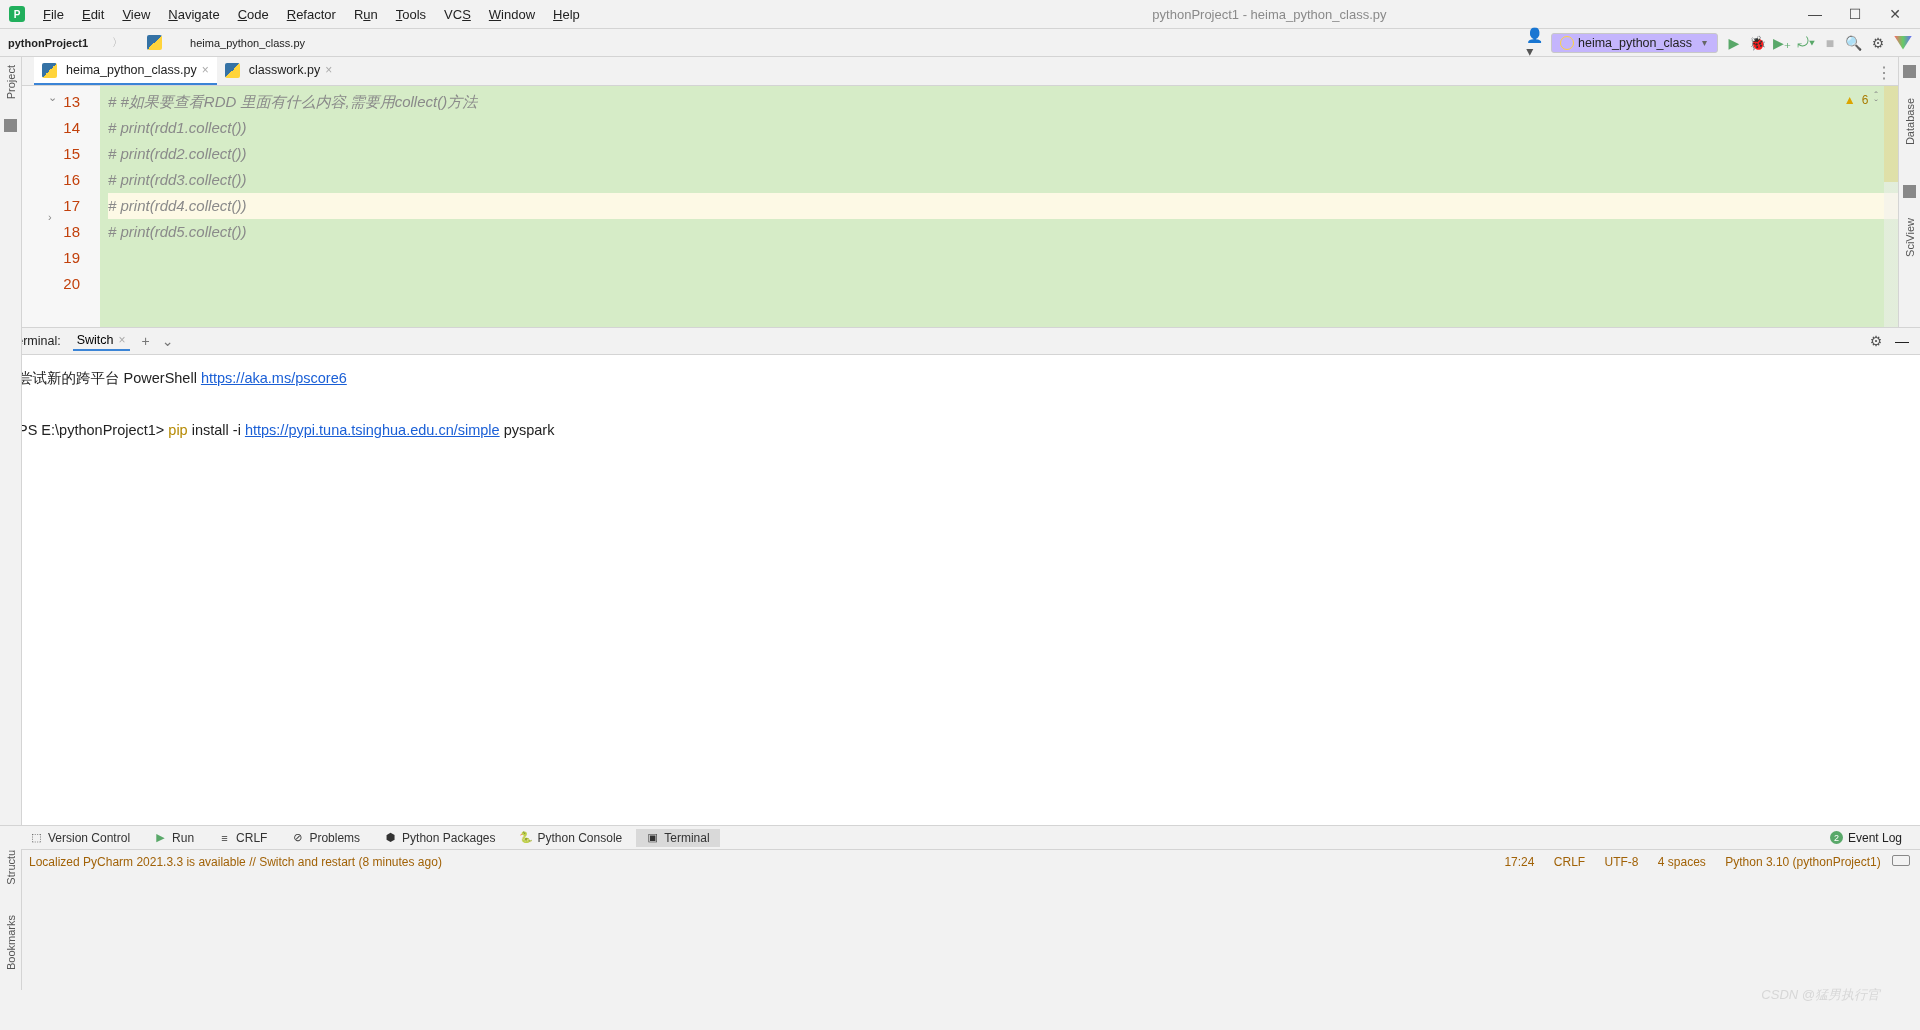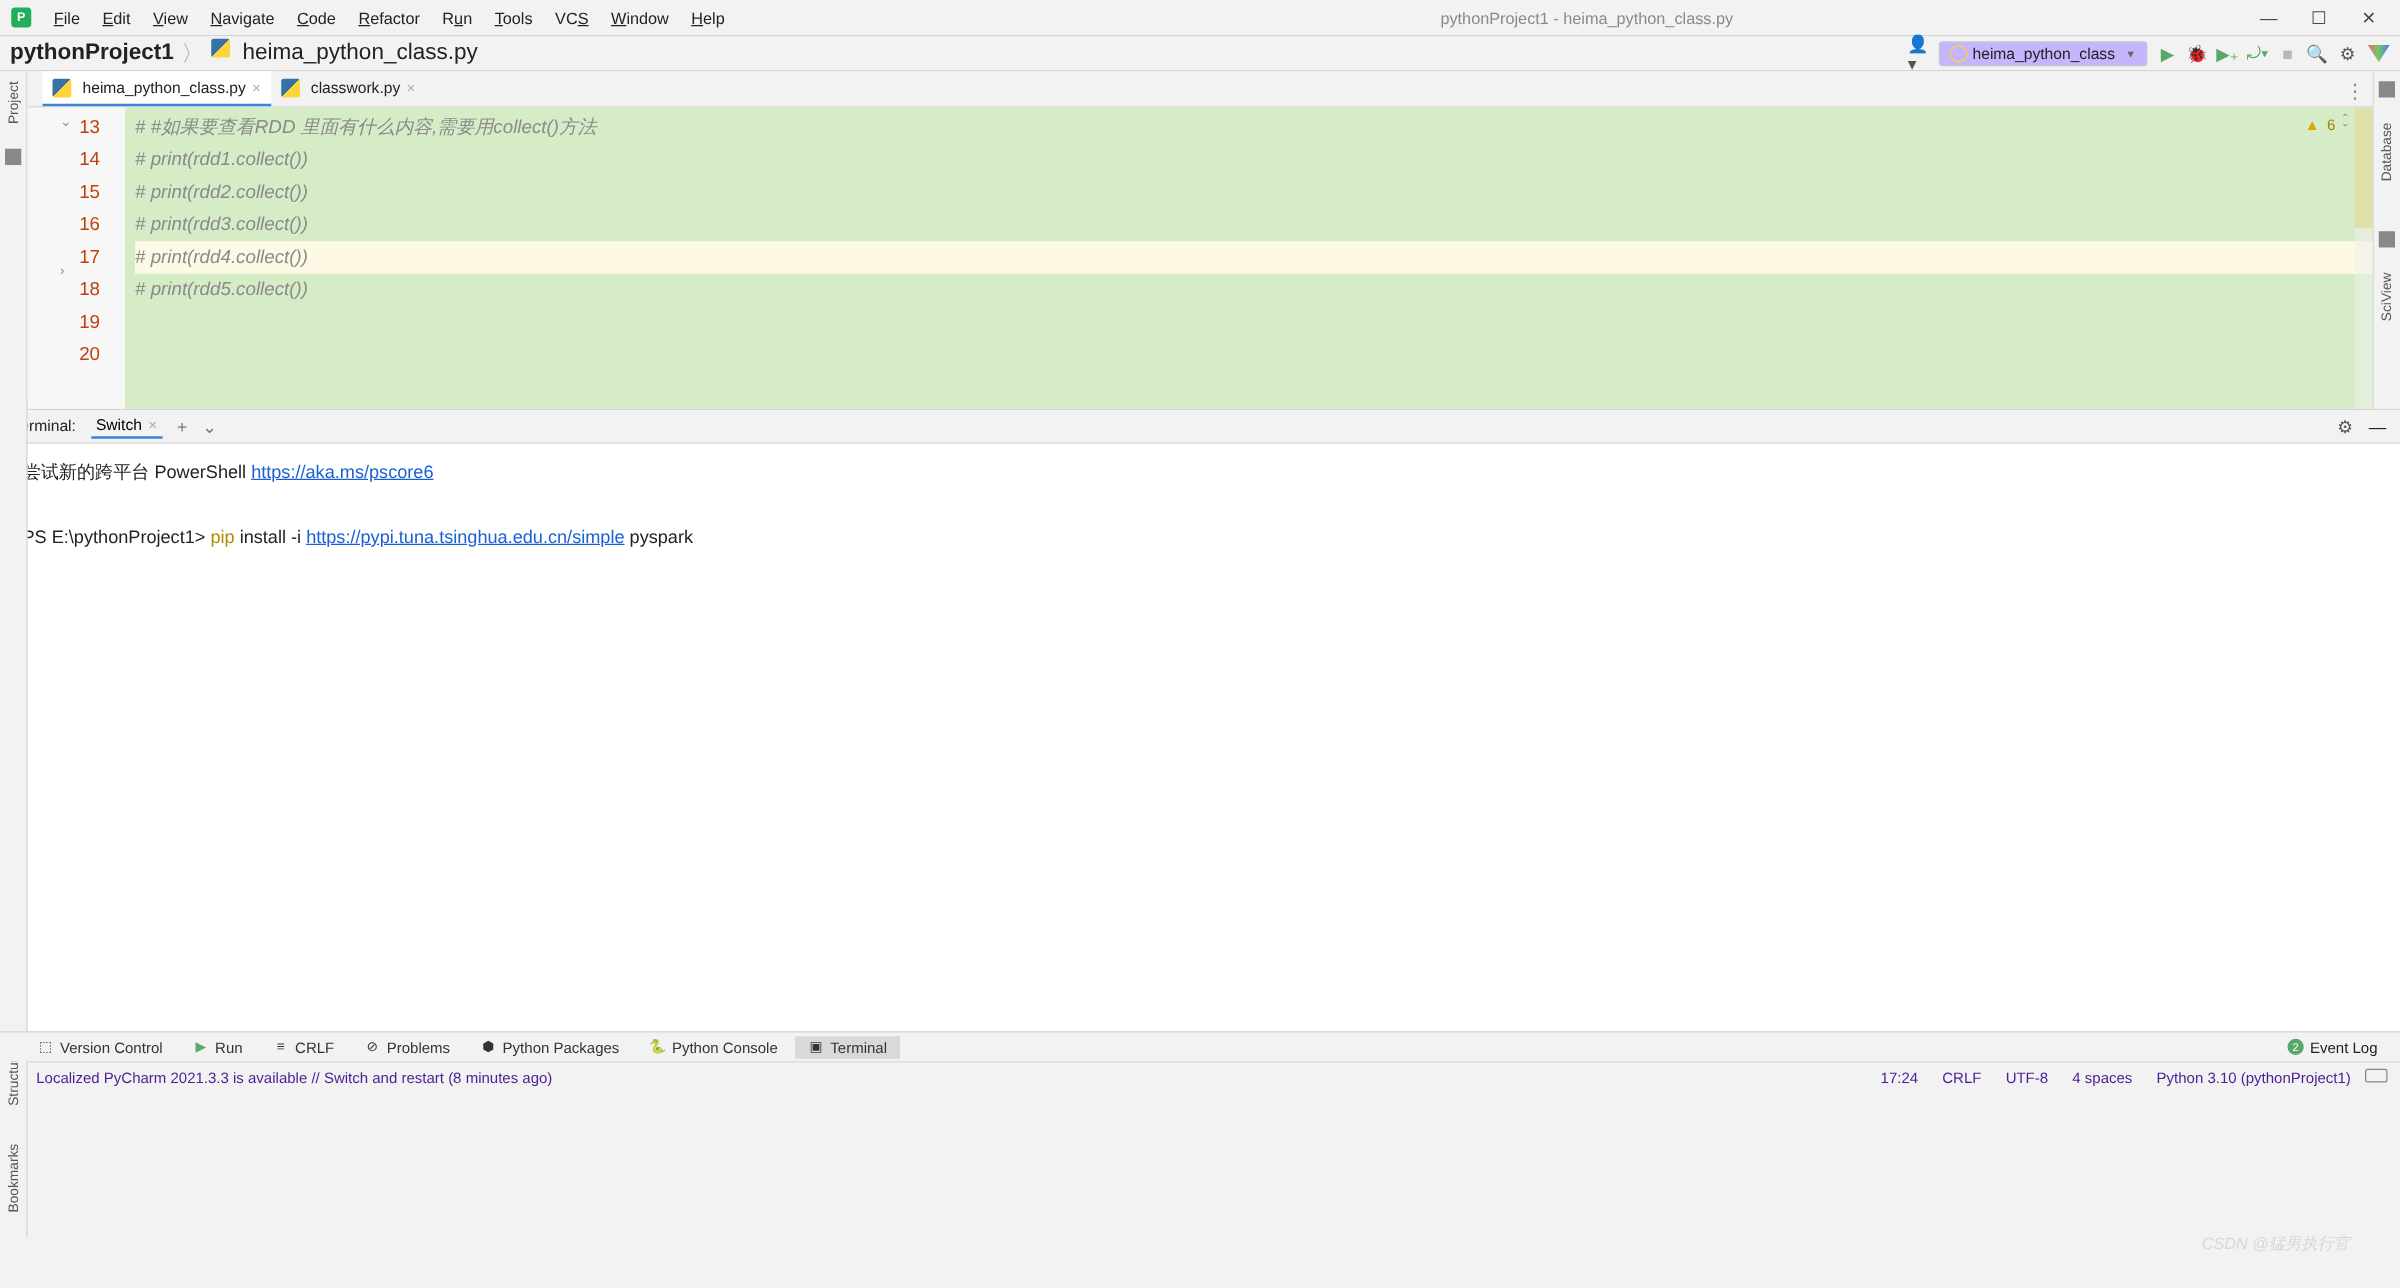--- a/index.html
+++ b/index.html
@@ -5,21 +5,21 @@
 * { margin:0; padding:0; box-sizing:border-box; font-family:"Segoe UI",Arial,sans-serif; }
 html,body { width:1920px; height:1030px; overflow:hidden; background:#f2f2f2; color:#222; }
 .top-menu { height:29px; display:flex; align-items:center; background:#f2f2f2; border-bottom:1px solid #d4d4d4; }
 .app-icon { width:16px; height:16px; margin:0 9px; background:#21af5c; border-radius:3px; display:flex;align-items:center;justify-content:center;color:#fff;font-size:10px;font-weight:bold;}
 .menu-item { padding:0 9px; font-size:13px; cursor:pointer; }
 .menu-item u { text-decoration:underline; }
 .center-title { flex:1; text-align:center; color:#8a8a8a; font-size:13px; padding-left:160px; }
 .win-ctrl { display:flex; gap:26px; padding:0 18px; }
 .win-btn { width:14px; text-align:center; font-size:14px; color:#4a4a4a; cursor:pointer; }
 .nav-bar { height:28px; display:flex; align-items:center; justify-content:space-between; background:#f2f2f2; border-bottom:1px solid #d4d4d4; padding:0 8px; }
-.crumbs { display:flex; align-items:flex-start; gap:6px; font-size:18px; }
+.crumbs { display:flex; align-items:center; gap:24px; font-size:11px; }
 .crumb-sep { color:#aaa; }
 .py-icon { width:15px;height:15px;display:inline-flex;align-items:center;justify-content:center;background:linear-gradient(135deg,#3572A5 50%,#FFD43B 50%);border-radius:2px;margin-right:4px;}
 .nav-right { display:flex; align-items:center; gap:8px; }
 .run-config { border:1px solid #c8c8c8; border-radius:3px; background:#c4b5fd; padding:2px 10px 2px 26px; font-size:12.5px; display:flex; align-items:center; gap:6px; position:relative;}
 .run-config::before{content:"";position:absolute;left:8px;width:12px;height:12px;border:1.5px solid #ffd43b;border-radius:50%;}
 .run-config::after{content:"▾";color:#666;font-size:10px;margin-left:4px;}
 .ico { width:16px;height:16px;display:inline-flex;align-items:center;justify-content:center;font-size:14px;cursor:pointer;}
 .play{color:#59a869;} .bug{color:#59a869;} .stop-sq{color:#b8b8b8;} .search-ic{color:#555;} .gear-ic{color:#555;} .user-ic{color:#555;}
 .tri-ic{background:linear-gradient(90deg,#f66,#6c6,#66f);width:18px;height:14px;clip-path:polygon(0 0,100% 0,50% 100%);}
 .main-area { display:flex; height:270px; }
@@ -52,21 +52,21 @@
 .term-body{height:470px;background:#fff;padding:10px 18px;font-family:Consolas,monospace;font-size:14.5px;line-height:26px;}
 .term-body a{color:#1a5fd6;text-decoration:underline;}
 .pip{color:#b58900;}
 .bottom-rails{position:absolute;left:0;top:320px;bottom:40px;width:22px;background:#f2f2f2;border-right:1px solid #d4d4d4;display:flex;flex-direction:column;align-items:center;justify-content:flex-end;gap:30px;padding-bottom:20px;}
 .bottom-tabs{height:24px;display:flex;align-items:center;background:#f2f2f2;border-top:1px solid #d4d4d4;font-size:12px;gap:4px;padding:0 20px;position:relative;}
 .btab{display:flex;align-items:center;gap:5px;padding:2px 10px;cursor:pointer;color:#333;}
 .btab.active{background:#d9d9d9;}
 .btab .bi{width:13px;height:13px;display:inline-flex;align-items:center;justify-content:center;font-size:11px;}
 .evlog{position:absolute;right:18px;display:flex;align-items:center;gap:5px;}
 .evlog .dot{width:13px;height:13px;background:#59a869;border-radius:50%;color:#fff;font-size:9px;display:flex;align-items:center;justify-content:center;}
-.status-bar{height:24px;display:flex;align-items:center;justify-content:space-between;background:#f2f2f2;border-top:1px solid #d4d4d4;font-size:12px;padding:0 10px;color:#4c1d95;}
+.status-bar{height:24px;display:flex;align-items:center;justify-content:space-between;background:#f2f2f2;border-top:1px solid #d4d4d4;font-size:12px;padding:0 10px;color:#a16207;}
 .status-right span{padding:0 8px;}
 .lock{display:inline-block;width:11px;height:11px;border:1.5px solid #888;border-radius:2px;position:relative;}
 .sq-ic{width:11px;height:11px;border:1.5px solid #888;}
 .watermark{position:absolute;right:40px;bottom:26px;color:#d7d7d7;font-size:13px;font-style:italic;}
 .scrollbar-hint{position:absolute;right:0;top:0;width:14px;height:100%;background:linear-gradient(#e8d48a 0 40%,#efefef 40%);opacity:.5;}
 </style>
 </head>
 <body>
 
 <div class="top-menu">

